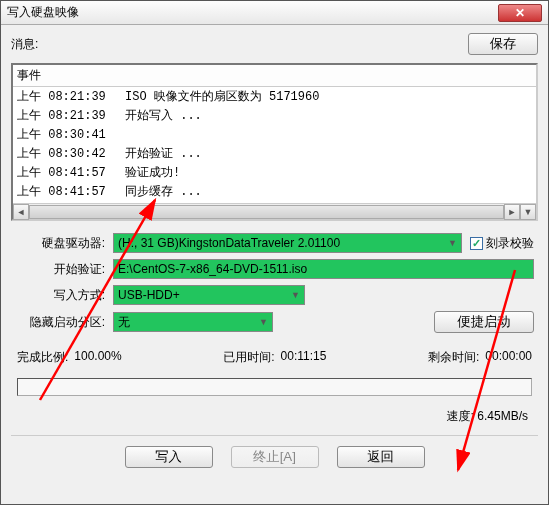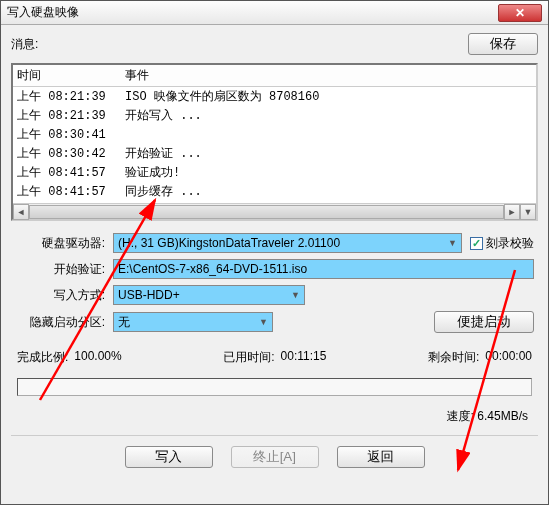--- a/index.html
+++ b/index.html
@@ -95,21 +95,21 @@
   .formgrid {
     display: grid;
     grid-template-columns: 90px 1fr auto;
     gap: 6px 8px;
     align-items: center;
     padding: 6px 4px;
   }
   .formgrid .lbl { text-align: right; }
   .combo, .txtfield {
     border: 1px solid #888;
-    background: #7dd3fc;
+    background: #22c55e;
     height: 20px;
     padding: 1px 4px;
     display:flex;align-items:center;justify-content:space-between;
     width: 100%;
   }
   .combo .chev { font-size:9px; color:#555; padding-left:4px;}
   .chk { display:flex; align-items:center; gap:3px;}
   .chkbox { width:13px;height:13px;border:1px solid #3a6ea5;background:#fff;display:flex;align-items:center;justify-content:center;color:#2a6;font-size:11px;font-weight:bold;}
   .statusrow {
     display:flex; gap:12px; padding:4px 6px; align-items:center;
@@ -140,27 +140,26 @@
   </div>
 
   <div class="content">
     <div class="row msg-row">
       <span>消息:</span>
       <button class="btn">保存</button>
     </div>
 
     <div class="log-wrap">
       <div class="log-head">
-        <span class="col-time">时间</span>
         <span class="col-event">事件</span>
       </div>
       <div class="log-body" id="log-body">
           <div class="log-line">
             <span class="col-time">上午 08:21:39</span>
-            <span class="col-event">ISO 映像文件的扇区数为 8708160</span>
+            <span class="col-event">ISO 映像文件的扇区数为 5171960</span>
           </div>
           <div class="log-line">
             <span class="col-time">上午 08:21:39</span>
             <span class="col-event">开始写入 ...</span>
           </div>
           <div class="log-line">
             <span class="col-time">上午 08:30:41</span>
           </div>
           <div class="log-line">
             <span class="col-time">上午 08:30:42</span>

